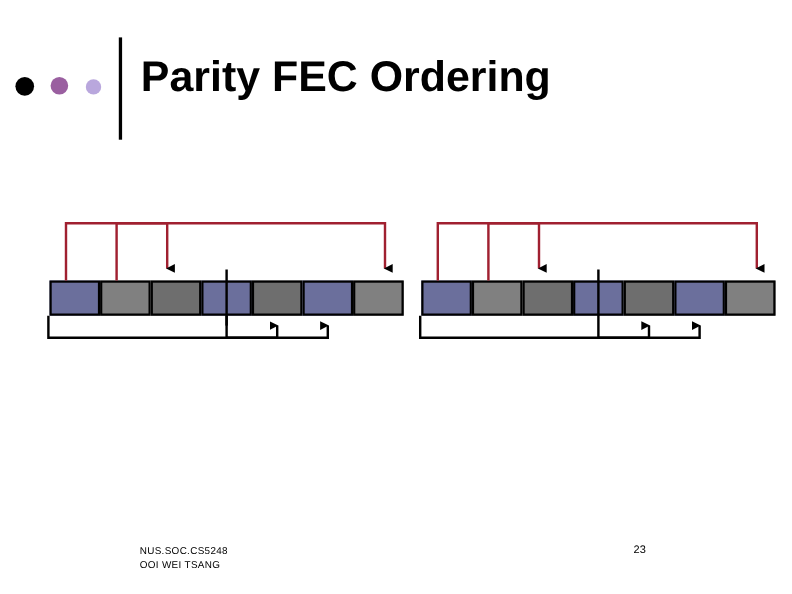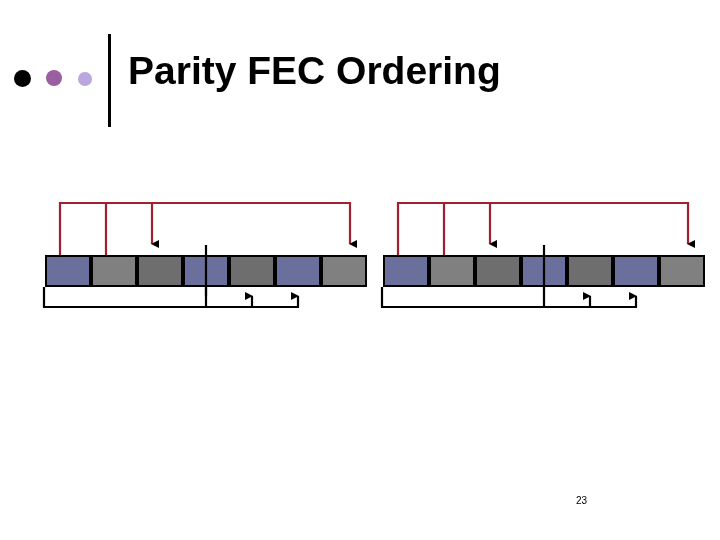--- a/index.html
+++ b/index.html
@@ -170,15 +170,19 @@
     <path d="M206,307 L252,307 L252,296" fill="none" stroke="#000000" stroke-width="2.2" marker-end="url(#arrowBlackUp)"></path>
     <path d="M206,245 L206,307" fill="none" stroke="#000000" stroke-width="2.2"></path>
 
     <path d="M398,255 L398,203 L688,203 L688,244" fill="none" stroke="#a02030" stroke-width="2.2" marker-end="url(#arrowRed)"></path>
     <path d="M444,255 L444,203 L490,203 L490,244" fill="none" stroke="#a02030" stroke-width="2.2" marker-end="url(#arrowRed)"></path>
 
     <path d="M382,287 L382,307 L636,307 L636,296" fill="none" stroke="#000000" stroke-width="2.2" marker-end="url(#arrowBlackUp)"></path>
     <path d="M544,245 L544,307 L590,307 L590,296" fill="none" stroke="#000000" stroke-width="2.2" marker-end="url(#arrowBlackUp)"></path>
   </svg>
 
+  <div class="footer-left">
+    <div>NUS.SOC.CS5248</div>
+    <div>OOI WEI TSANG</div>
+  </div>
   <div class="footer-page">23</div>
 
 </div>
 
 </body></html>

